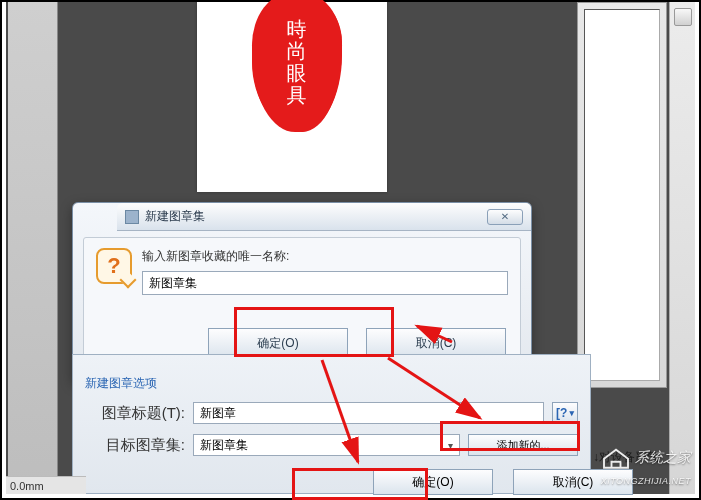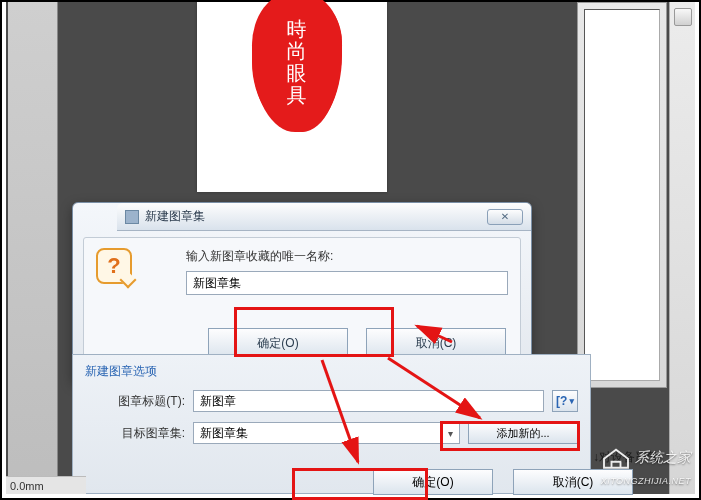--- a/index.html
+++ b/index.html
@@ -21,31 +21,31 @@
 
 .dialog1 { position: absolute; left: 70px; top: 200px; width: 460px; height: 180px; background: linear-gradient(#f4f7fb,#e3e8ee); border: 1px solid #7a8fa6; border-radius: 6px; box-shadow: 0 4px 12px rgba(0,0,0,.35); }
 .titlebar { height: 28px; display: flex; align-items: center; padding: 0 8px; background: linear-gradient(#fdfdfd,#d9e2ec); border-radius: 6px 6px 0 0; border-bottom: 1px solid #a6b4c4; margin-left: 44px; }
 .title-icon { width: 14px; height: 14px; margin-right: 6px; background: #9cb3cc; border: 1px solid #6b88a3; }
 .title-text { font-size: 12px; color: #2b3b4d; flex: 1; }
 .closex { width: 36px; height: 16px; border: 1px solid #8aa0b8; border-radius: 3px; background: linear-gradient(#fdfdfd,#d4dde7); font-size: 10px; display: flex; align-items: center; justify-content: center; color: #526a82; }
 .d1-body { position: absolute; left: 10px; right: 10px; top: 34px; bottom: 10px; background: #f6f8fb; border: 1px solid #c3ccd6; border-radius: 3px; padding: 10px 12px; }
 .prompt-row { display: flex; align-items: flex-start; gap: 10px; }
 .q-icon { width: 36px; height: 36px; border: 2px solid #e69b2e; border-radius: 8px; background: #fff7e6; display: flex; align-items: center; justify-content: center; color: #e0701c; font-size: 22px; font-weight: bold; position: relative; }
 .q-icon::after { content:''; position:absolute; right:-4px; bottom:-4px; width:10px; height:10px; background:#fff7e6; border-right:2px solid #e69b2e; border-bottom:2px solid #e69b2e; transform: rotate(45deg);}
-.prompt-col { flex: 1; margin-left: 44px; }
+.prompt-col { flex: 1; }
 .prompt-label { font-size: 12px; color: #333; margin-bottom: 6px; }
 .text-input { width: 100%; height: 24px; border: 1px solid #9aa9ba; background: #fff; padding: 0 6px; font-size: 12px; }
 .d1-buttons { position: absolute; right: 14px; bottom: 12px; display: flex; gap: 18px; }
 .btn { width: 140px; height: 30px; border: 1px solid #8ea3b9; background: linear-gradient(#fdfdfe,#dbe4ed); font-size: 12px; color: #2c3e50; display: flex; align-items: center; justify-content: center; cursor: pointer; }
 
 
-.dialog2 { position: absolute; left: 70px; top: 352px; right: 108px; bottom: 4px; background: linear-gradient(#eef2f7,#e1e7ee); border: 1px solid #9fb0c2; padding: 8px 12px; }
+.dialog2 { position: absolute; left: 70px; top: 352px; right: 108px; bottom: 4px; background: linear-gradient(#eef2f7,#e1e7ee); border: 1px solid #9fb0c2; padding: 20px 12px; }
 .legend { font-size: 12px; color: #2a65b3; margin-bottom: 10px; }
 .form-row { display: flex; align-items: center; gap: 8px; margin-bottom: 10px; }
-.form-label { width: 100px; text-align: right; font-size: 12px; color: #333; }
+.form-label { width: 100px; text-align: right; font-size: 15px; color: #333; }
 .form-input { flex: 1; height: 22px; border: 1px solid #9aa9ba; background: #fff; padding: 0 6px; font-size: 12px; }
 .form-select { flex: 1; height: 22px; border: 1px solid #9aa9ba; background: #fff; padding: 0 6px; font-size: 12px; display: flex; align-items: center; justify-content: space-between; }
 .select-caret { font-size: 10px; color: #555; }
 .icon-btn { width: 26px; height: 22px; border: 1px solid #8ea3b9; background: linear-gradient(#fdfdfe,#dbe4ed); display: flex; align-items: center; justify-content: center; color: #2a65b3; font-size: 12px; font-weight: bold; }
 .side-caret { font-size: 9px; color: #2a65b3; margin-left: 2px; }
 .add-new { width: 110px; height: 22px; border: 1px solid #8ea3b9; background: linear-gradient(#fdfdfe,#dbe4ed); font-size: 11px; display: flex; align-items: center; justify-content: center; }
 
 .bottom-buttons { position: absolute; left: 300px; bottom: -2px; display: flex; gap: 20px; }
 .btn2 { width: 120px; height: 26px; border: 1px solid #8ea3b9; background: linear-gradient(#fdfdfe,#dbe4ed); font-size: 12px; display: flex; align-items: center; justify-content: center; }
 

